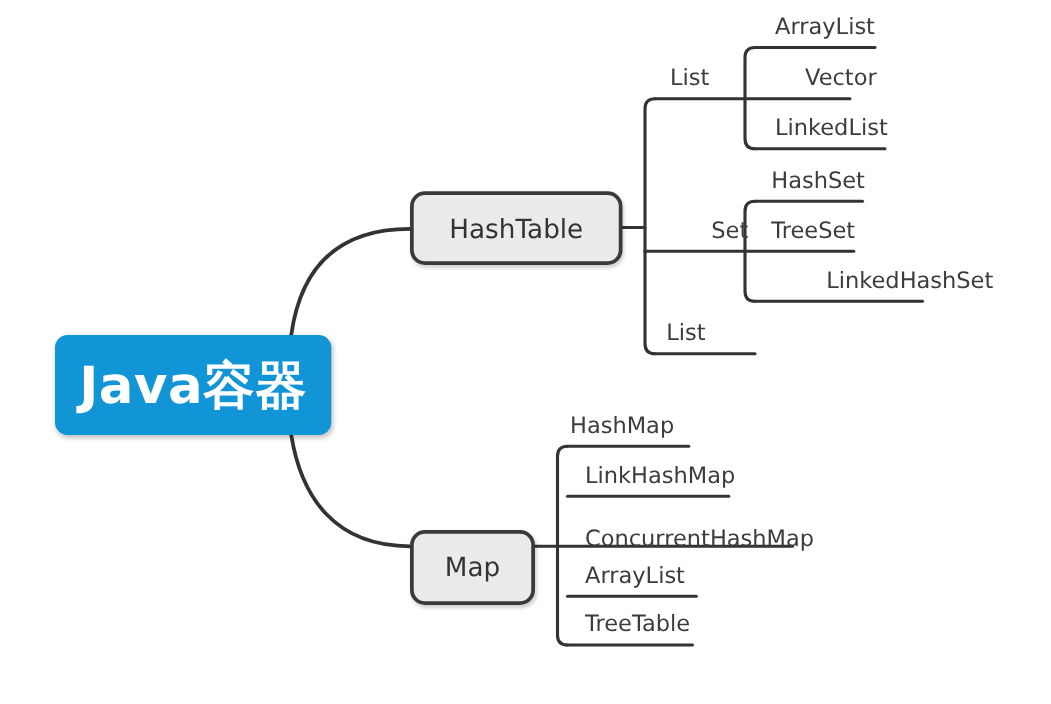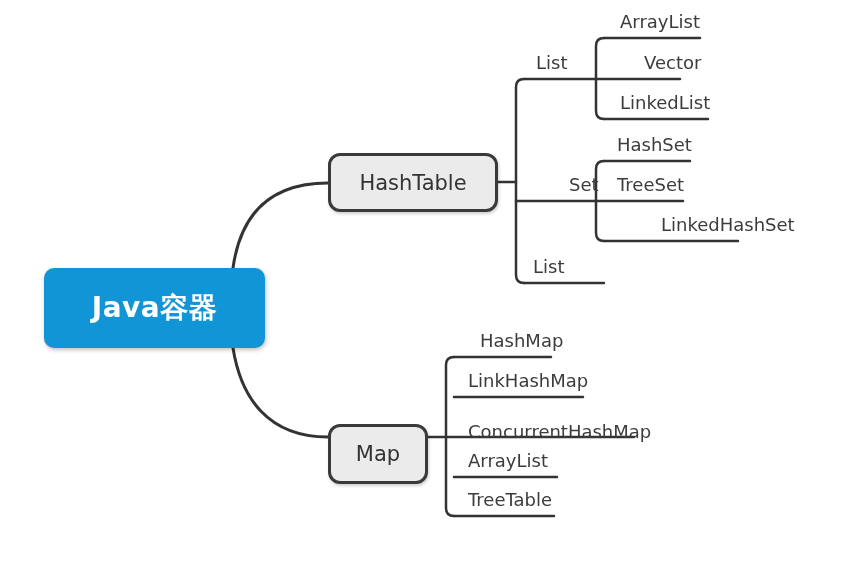--- a/index.html
+++ b/index.html
@@ -30,21 +30,21 @@
     position: absolute;
     display: flex;
     align-items: center;
     justify-content: center;
     white-space: nowrap;
     cursor: default;
   }
   .node.root {
     background: var(--root-fill);
     color: var(--root-text);
-    font-size: 28px;
+    font-size: 41px;
     font-weight: bold;
     border-radius: 10px;
     box-shadow: 1px 2px 4px rgba(0,0,0,0.25);
     letter-spacing: 0.5px;
   }
   .node.branch {
     background: var(--branch-fill);
     border: 3px solid var(--branch-border);
     color: #333333;
     font-size: 21px;
@@ -102,19 +102,19 @@
   <div class="topic" style="left:644px; top:53px;">Vector</div>
   <div class="topic" style="left:620px; top:93px;">LinkedList</div>
 
   <div class="topic" style="left:541px; top:175px;margin-left:28px;">Set</div>
   <div class="topic" style="left:617px; top:135px;">HashSet</div>
   <div class="topic" style="left:617px; top:175px;">TreeSet</div>
   <div class="topic" style="left:617px; top:215px;margin-left:44px;">LinkedHashSet</div>
 
   <div class="topic" style="left:533px; top:257px;">List</div>
 
-  <div class="topic" style="left:480px; top:331px;">HashMap</div>
+  <div class="topic" style="left:456px; top:331px;">HashMap</div>
   <div class="topic" style="left:468px; top:371px;">LinkHashMap</div>
   <div class="topic" style="left:468px; top:422px;">ConcurrentHashMap</div>
   <div class="topic" style="left:468px; top:451px;">ArrayList</div>
   <div class="topic" style="left:468px; top:490px;">TreeTable</div>
 
 </div>
 
 </body></html>

